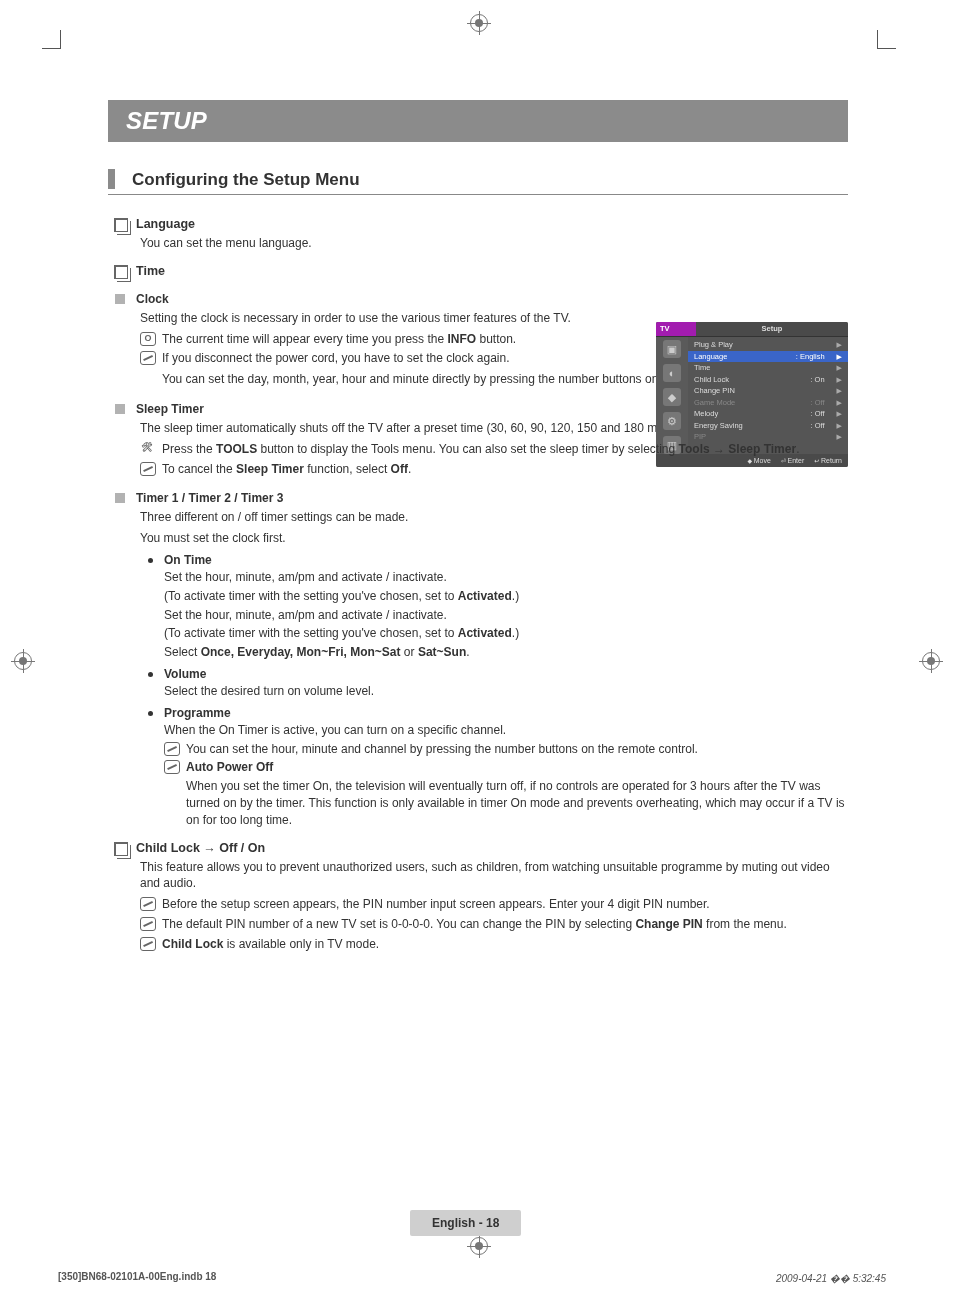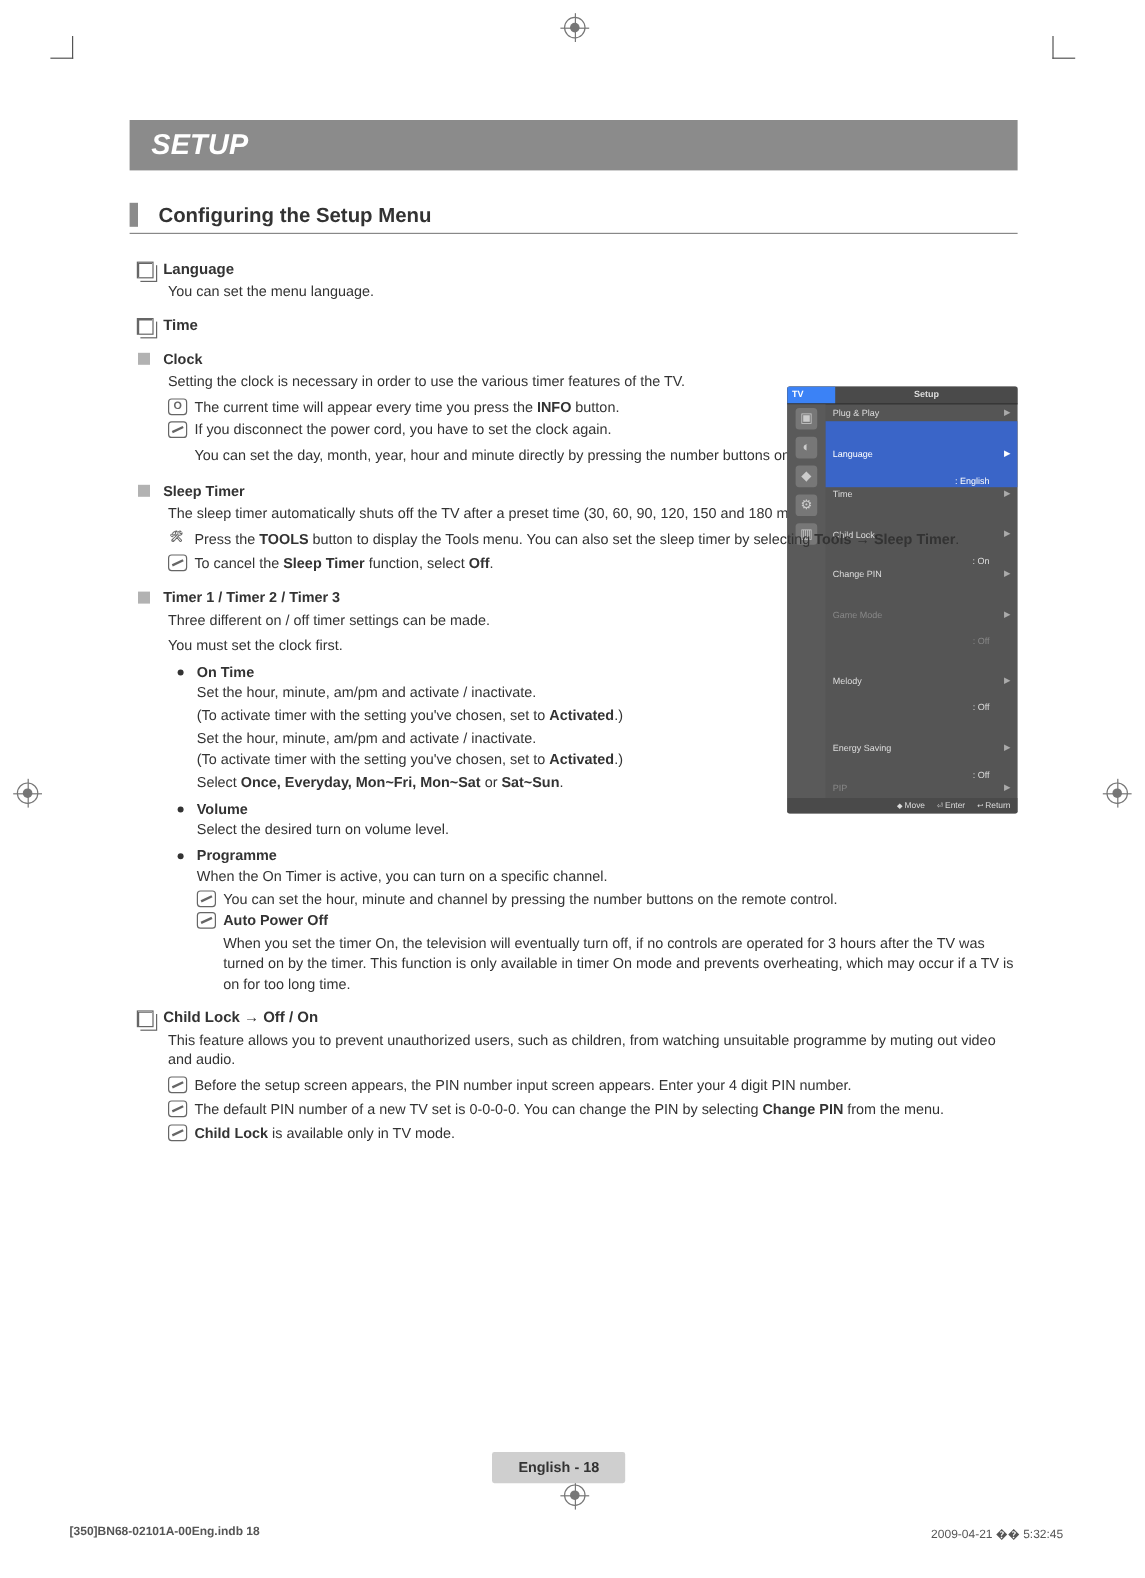--- a/index.html
+++ b/index.html
@@ -129,54 +129,54 @@
     top: 1210px;
     background: #cfcfcf;
     color: #333;
     font-size: 12px;
     font-weight: bold;
     padding: 6px 22px;
     border-radius: 2px;
   }
 
   .footer-left { position:absolute; left:58px;  top:1271px; font-size:10px; color:#555;font-weight:bold;}
-  .footer-right{ position:absolute; right:68px; top:1271px; font-size:10px; color:#555;}
+  .footer-right{ position:absolute; right:68px; top:1271px; font-size:10px; color:#555;font-style:italic;}
 
   
   .osd {
     position: absolute;
     right: 0px;
     top: 105px;
     width: 192px;
     font-size: 7.5px;
     color: #ddd;
     background: #555;
     border-radius: 2px;
     overflow: hidden;
     line-height: 1.0;
   }
   .osd-header {
     display:flex; height:14px; background:#4a4a4a;
     border-bottom:1px solid #333;
   }
-  .osd-header .tv { width:32px; padding:3px 4px; font-weight:bold; color:#fff; background:#3b82f6;}
+  .osd-header .tv { width:32px; padding:3px 4px; font-weight:bold; color:#fff; background:#a21caf;}
   .osd-header .title { flex:1; text-align:center; padding:3px 0; color:#ddd; font-weight:bold;}
   .osd-body { display:flex; }
   .osd-side { width:32px; background:#5a5a5a; display:flex; flex-direction:column; align-items:center; padding-top:3px; gap:6px;}
   .osd-side div {
     width:18px; height:18px; border-radius:3px; background:#777;
     display:flex; align-items:center; justify-content:center; font-size:11px; color:#ccc;
   }
   .osd-list { flex:1; padding:2px 0; }
   .osd-row { display:flex; padding:2px 6px; justify-content:space-between; align-items:center;}
   .osd-row.sel { background:#3a65c8; color:#fff; }
   .osd-row.dim { color:#888; }
   .osd-row .arr { font-size:7px; color:#aaa; }
   .osd-row.sel .arr { color:#fff; }
-  .osd-row .val { margin-left:auto; margin-right:12px;margin-top:44px;}
+  .osd-row .val { margin-left:auto; margin-right:12px;}
   .osd-footer { display:flex; justify-content:flex-end; gap:10px; padding:3px 6px; background:#4a4a4a; font-size:7px;}
   .osd-footer span::before { content:'◆ '; font-size:6px; }
   .osd-footer span:nth-child(2)::before { content:'⏎ '; }
   .osd-footer span:nth-child(3)::before { content:'↩ '; }
 
 </style>
 </head>
 <body>
 
 <div class="reg reg-top">

